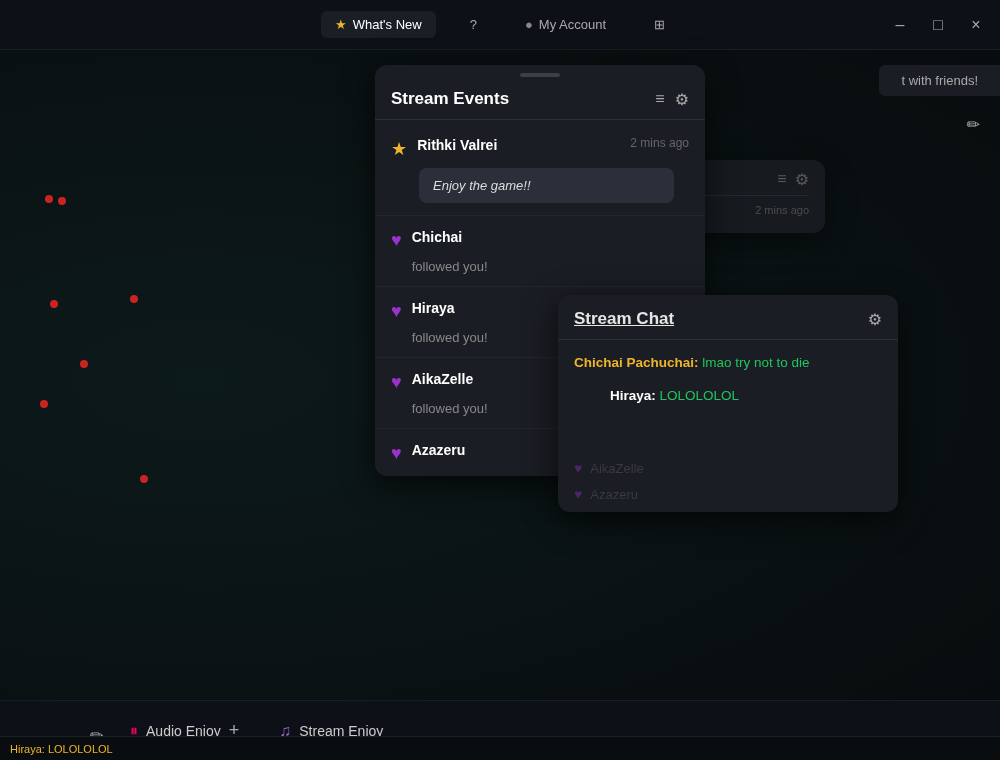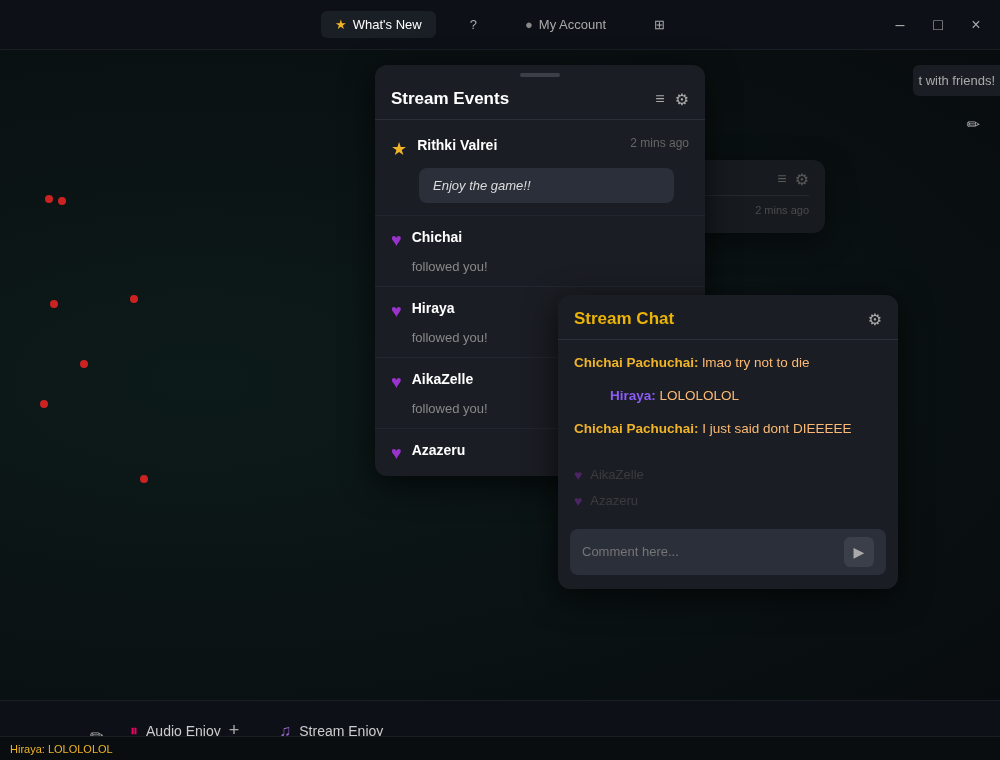--- a/index.html
+++ b/index.html
@@ -270,42 +270,43 @@
     .chat-header {
       display: flex;
       align-items: center;
       justify-content: space-between;
       padding: 14px 16px 10px;
       border-bottom: 1px solid #2a2f38;
     }
     .chat-title {
       font-size: 17px;
       font-weight: 700;
-      color: #eab308;
+      color: #e5e5e5;
+      text-decoration: underline;
     }
     .chat-settings-icon {
       color: #aaa;
       font-size: 16px;
       cursor: pointer;
     }
     .chat-messages {
       padding: 14px 16px;
       min-height: 120px;
     }
     .chat-msg {
       margin-bottom: 14px;
       font-size: 13.5px;
       line-height: 1.4;
     }
     .chat-msg .sender {
       font-weight: 700;
     }
     .chat-msg .sender.yellow { color: #f0b429; }
-    .chat-msg .sender.orange { color: #8b5cf6; padding-left: 36px; }
-    .chat-msg .text { color: #fdba74; }
+    .chat-msg .sender.orange { color: #ffffff; padding-left: 36px; }
+    .chat-msg .text { color: #22c55e; }
     .chat-faded {
       opacity: 0.4;
       padding: 0 16px;
     }
     .chat-faded-row {
       display: flex;
       align-items: center;
       gap: 8px;
       margin-bottom: 10px;
     }
@@ -353,21 +354,21 @@
       cursor: pointer;
     }
 
     
     .friends-banner {
       position: absolute;
       top: 65px;
       right: 0;
       background: #1a1d23;
       border-radius: 6px 0 0 6px;
-      padding: 8px 5px;
+      padding: 8px 22px;
       font-size: 13px;
       color: #aaa;
       z-index: 10;
     }
   </style>
 </head>
 <body>
 
 <div class="bg-area"></div>
 
@@ -494,40 +495,30 @@
   </div>
   <div class="chat-messages">
     <div class="chat-msg">
       <span class="sender yellow">Chichai Pachuchai: </span>
       <span class="text">lmao try not to die</span>
     </div>
     <div class="chat-msg">
       <span class="sender orange">Hiraya: </span>
       <span class="text">LOLOLOLOL</span>
     </div>
-    <div class="chat-msg">
-      <span class="sender yellow">Chichai Pachuchai: </span>
-      <span class="text">I just said dont DIEEEEE</span>
-    </div>
   </div>
 
   <div class="chat-faded">
     <div class="chat-faded-row">
       <span style="color:#9933cc;font-size:14px;">♥</span>
       <span style="font-size:13px;color:#666;">AikaZelle</span>
     </div>
     <div class="chat-faded-row">
       <span style="color:#9933cc;font-size:14px;">♥</span>
       <span style="font-size:13px;color:#666;">Azazeru</span>
-    </div>
-  </div>
-  <div class="chat-input-area">
-    <div class="chat-input-row">
-      <input class="chat-input" type="text" placeholder="Comment here..." style="">
-      <button class="chat-send-btn">▶</button>
     </div>
   </div>
 </div>
 
 <div class="bottom-bar">
   <span class="edit-icon">✏</span>
   <div class="bottom-tool" style="margin-left:110px;">
     <span class="tool-icon">⏸</span>
     <span>Audio Enjoy</span>
     <span style="font-size:18px;color:#aaa;">+</span>

